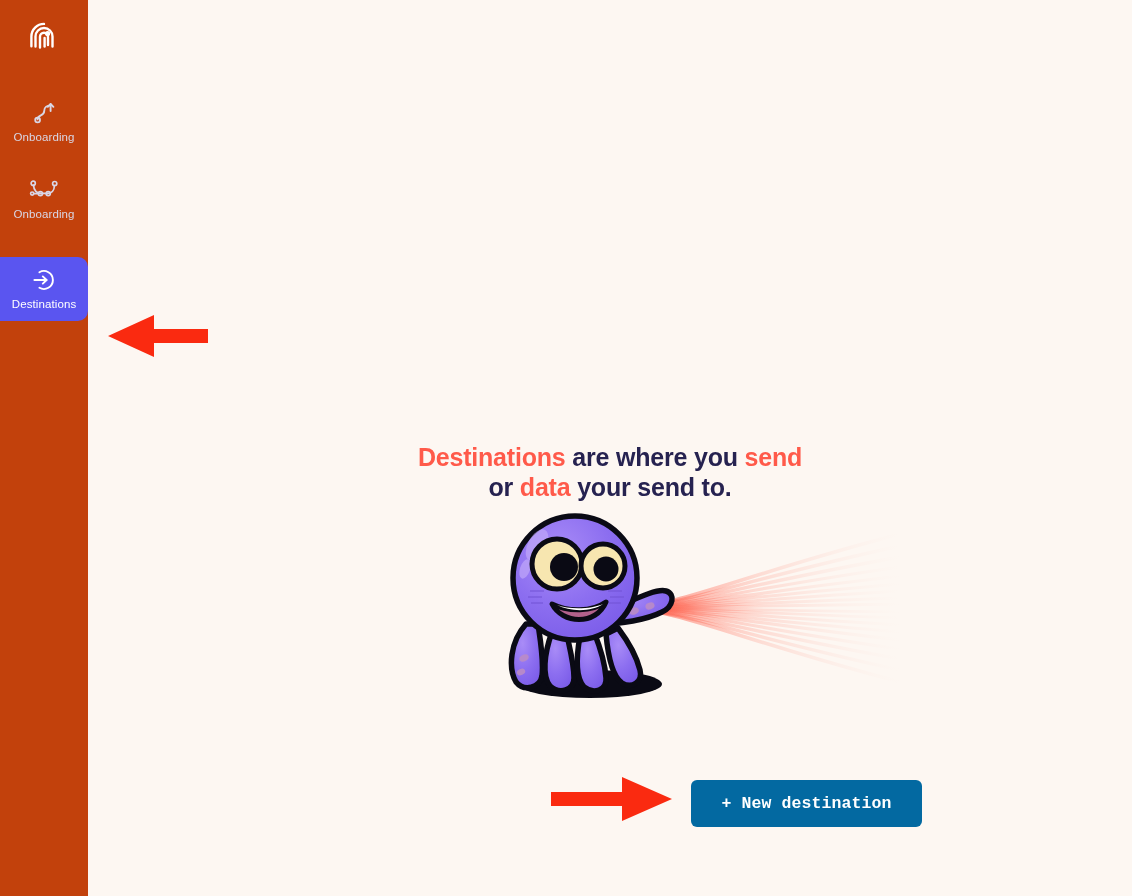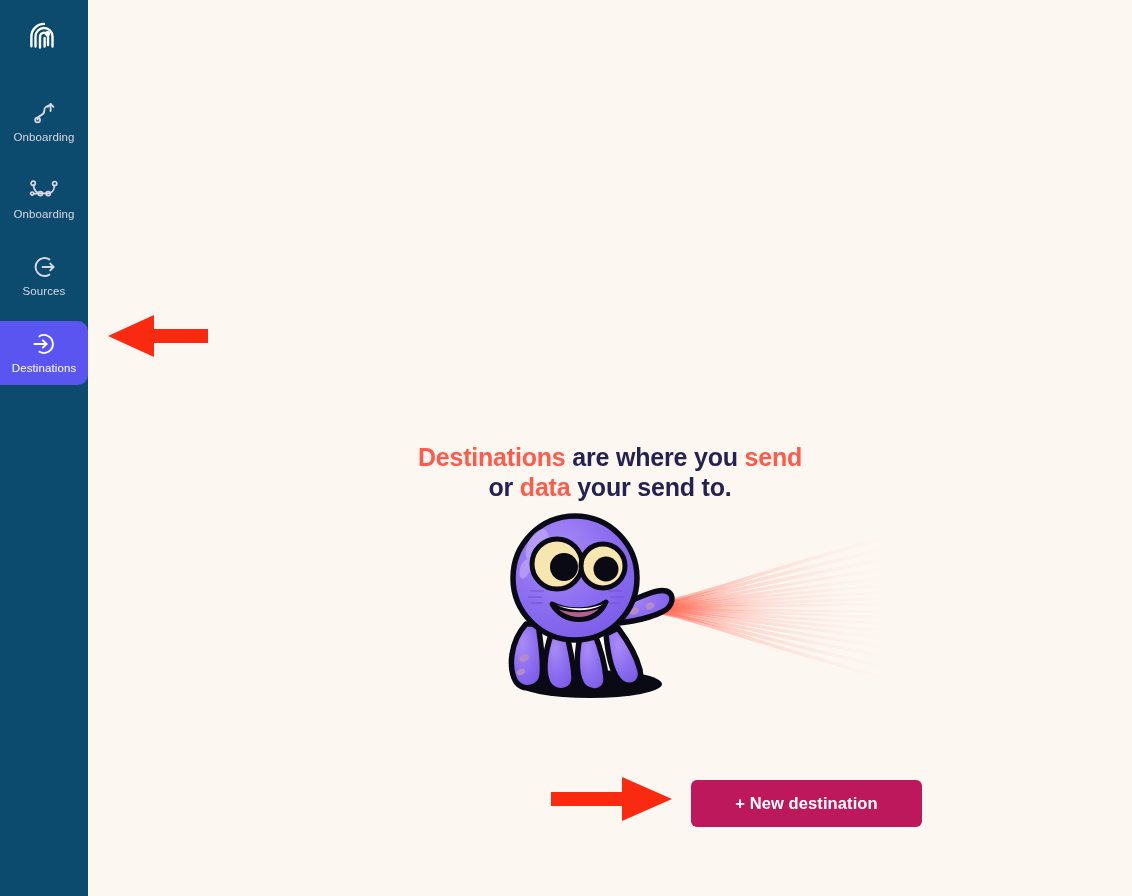--- a/index.html
+++ b/index.html
@@ -21,21 +21,21 @@
     inset: 0;
     display: flex;
     background: #FDF7F2;
   }
 
   
   #sidebar {
     width: 88px;
     min-width: 88px;
     height: 896px;
-    background: #0c4a6e;
+    background: #c2410c;
     display: flex;
     flex-direction: column;
     align-items: stretch;
     position: relative;
     z-index: 2;
   }
   #brand {
     height: 74px;
     display: flex;
     align-items: center;
@@ -133,25 +133,25 @@
     left: 0;
     width: 100%;
     height: 48px;
   }
   #new-destination-btn {
     position: absolute;
     left: 603px;
     top: 0;
     width: 231px;
     height: 47px;
-    background: #be185d;
+    background: #0369a1;
     color: #FFFFFF;
     border: none;
     border-radius: 6px;
-    font-family: Liberation Sans, sans-serif;
+    font-family: Liberation Mono, monospace;
     font-size: 16.5px;
     font-weight: bold;
     letter-spacing: 0.1px;
     cursor: pointer;
   }
 
   
   .annot-arrow {
     position: absolute;
     z-index: 10;
@@ -211,30 +211,20 @@
             <circle cx="19.2" cy="14.6" r="2.1"></circle>
             <circle cx="3.2" cy="14.6" r="1.6"></circle>
           </g>
         </svg>
       </span>
       <span class="nav-label">Onboarding</span>
     </a>
 
     <div class="nav-spacer-3"></div>
 
-    <a class="nav-item" href="#">
-      <span class="nav-icon">
-        <svg width="26" height="26" viewBox="0 0 26 26" fill="none" aria-hidden="true">
-          <path d="M18.4 5.4 A9 9 0 1 0 18.4 20.6" stroke="#D9D7E6" stroke-width="1.9" stroke-linecap="round" fill="none"></path>
-          <path d="M11.6 13 H22.4" stroke="#D9D7E6" stroke-width="1.9" stroke-linecap="round"></path>
-          <path d="M19.2 9.6 L22.6 13 L19.2 16.4" stroke="#D9D7E6" stroke-width="1.9" stroke-linecap="round" stroke-linejoin="round" fill="none"></path>
-        </svg>
-      </span>
-      <span class="nav-label">Sources</span>
-    </a>
 
     <div class="nav-spacer-4"></div>
 
     <a class="nav-item active" href="#">
       <span class="nav-icon">
         <svg width="26" height="26" viewBox="0 0 26 26" fill="none" aria-hidden="true">
           <path d="M8.4 5.2 A9 9 0 1 1 8.4 20.8" stroke="#FFFFFF" stroke-width="1.9" stroke-linecap="round" fill="none"></path>
           <path d="M3.4 13 H15.4" stroke="#FFFFFF" stroke-width="1.9" stroke-linecap="round"></path>
           <path d="M11.8 9.4 L15.6 13 L11.8 16.6" stroke="#FFFFFF" stroke-width="1.9" stroke-linecap="round" stroke-linejoin="round" fill="none"></path>
         </svg>

